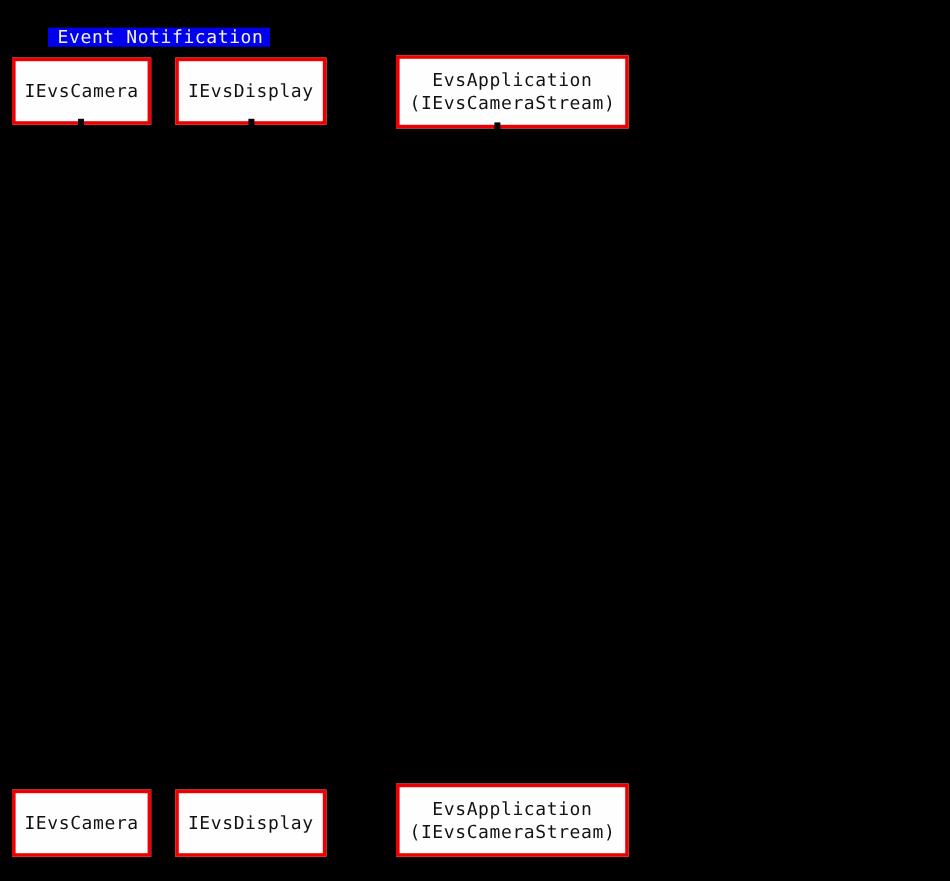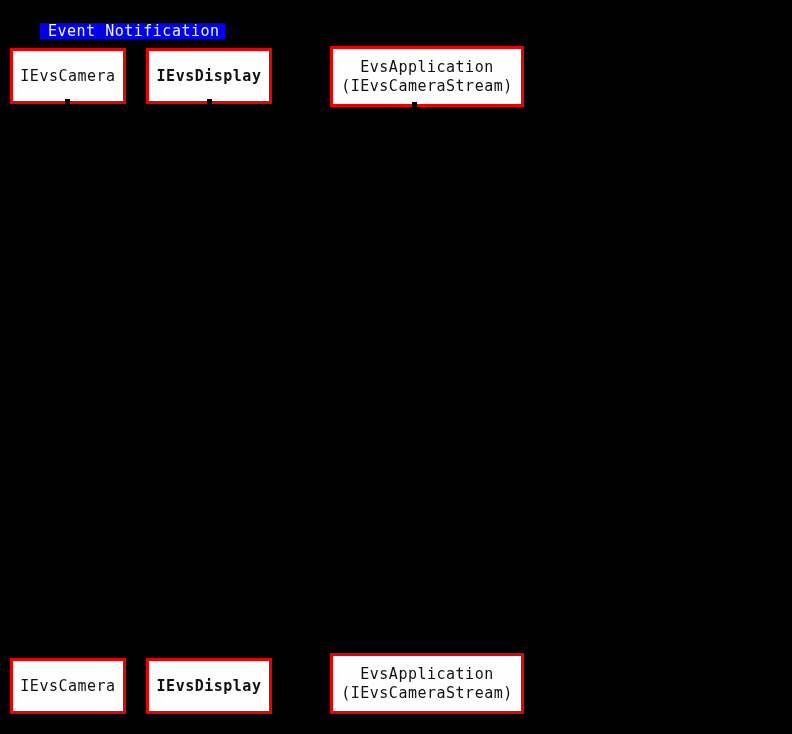--- a/index.html
+++ b/index.html
@@ -45,21 +45,21 @@
     font-size: 15px;
     letter-spacing: 0.5px;
     text-align: center;
   }
   .plabel {
     line-height: 19px;
     white-space: nowrap;
     display: block;
   }
   .col1 { left: 10px;  width: 116px; }
-  .col2 { left: 146px; width: 126px; font-weight: bold; }
+  .col2 { left: 146px; width: 126px; }
   .col3 { left: 330px; width: 194px; }
   .top.single    { top: 48px;  height: 56px; }
   .top.multi     { top: 46px;  height: 61px; }
   .bottom.single { top: 658px; height: 56px; }
   .bottom.multi  { top: 653px; height: 61px; }
   .stub {
     position: absolute;
     width: 5px;
     height: 10px;
     background: var(--lifeline, #000000);

